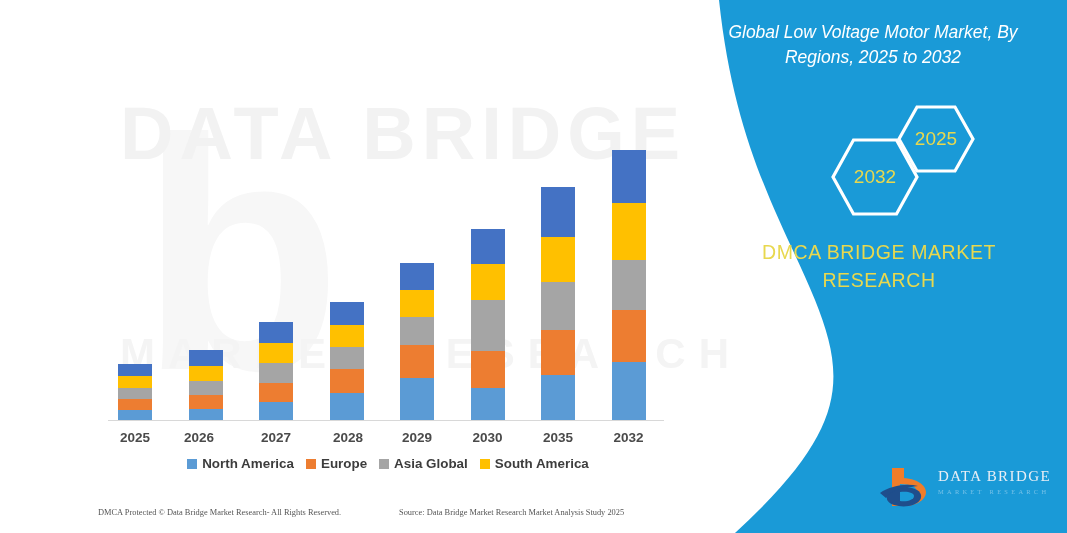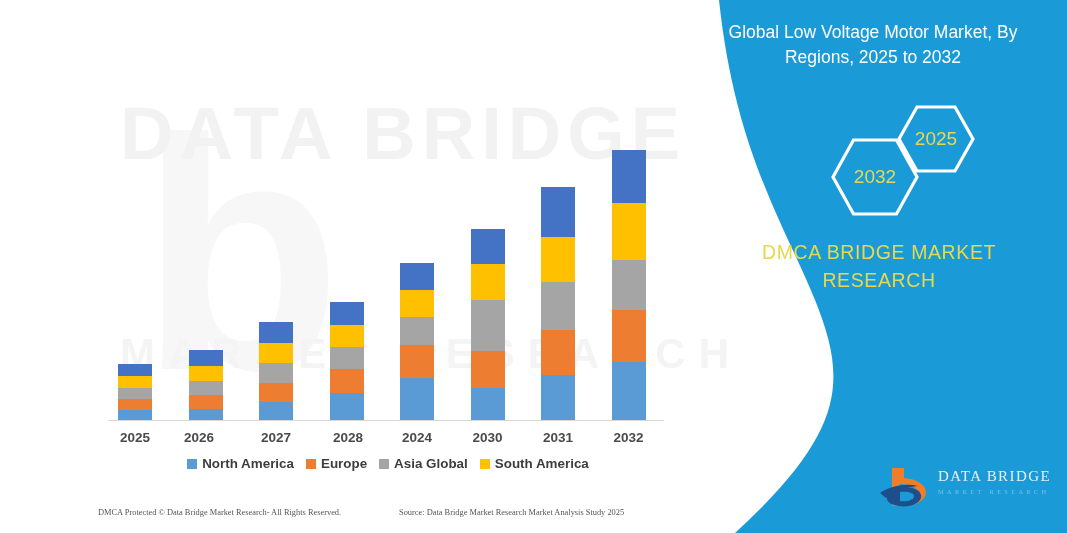--- a/index.html
+++ b/index.html
@@ -35,20 +35,21 @@
   #blue-panel{
     position:absolute;top:0;right:0;width:420px;height:533px;
     pointer-events:none;
   }
   #blue-panel svg{display:block;width:420px;height:533px;}
 
   .panel-title{
     position:absolute;right:34px;top:20px;width:320px;
     color:#ffffff;font-size:17.5px;line-height:1.45;text-align:center;
     font-family:"Liberation Sans",sans-serif;
+    font-style:italic;
   }
   .brand-text{
     position:absolute;right:38px;top:238px;width:300px;text-align:center;
     color:#e8d84e;font-size:19.5px;letter-spacing:.6px;line-height:1.45;
   }
 
   .hex{position:absolute;}
   .hex svg{display:block;overflow:visible;}
   .hex span{
     position:absolute;left:0;top:0;width:100%;height:100%;
@@ -174,23 +175,23 @@
           <div class="seg" style="background: rgb(165, 165, 165); height: 50.0582px; bottom: 109.932px; top: auto;"></div>
           <div class="seg" style="background: rgb(255, 192, 0); height: 56.9289px; bottom: 159.99px; top: auto;"></div>
           <div class="seg" style="background: rgb(68, 114, 196); height: 53.0028px; bottom: 216.919px; top: auto;"></div>
         </div>
       </div>
     <div id="xticks">
         <div class="xtick" style="left: 100px;">2025</div>
         <div class="xtick" style="left: 164px;">2026</div>
         <div class="xtick" style="left: 241px;">2027</div>
         <div class="xtick" style="left: 313px;">2028</div>
-        <div class="xtick" style="left: 382px;">2024</div>
+        <div class="xtick" style="left: 382px;">2029</div>
         <div class="xtick" style="left: 452.5px;">2030</div>
-        <div class="xtick" style="left: 523px;">2031</div>
+        <div class="xtick" style="left: 523px;">2035</div>
         <div class="xtick" style="left: 593.5px;">2032</div>
       </div>
     <div id="legend">
         <div class="lg-item">
           <span class="lg-swatch" style="background: rgb(91, 155, 213);"></span>
           <span>North America</span>
         </div>
         <div class="lg-item">
           <span class="lg-swatch" style="background: rgb(237, 125, 49);"></span>
           <span>Europe</span>

